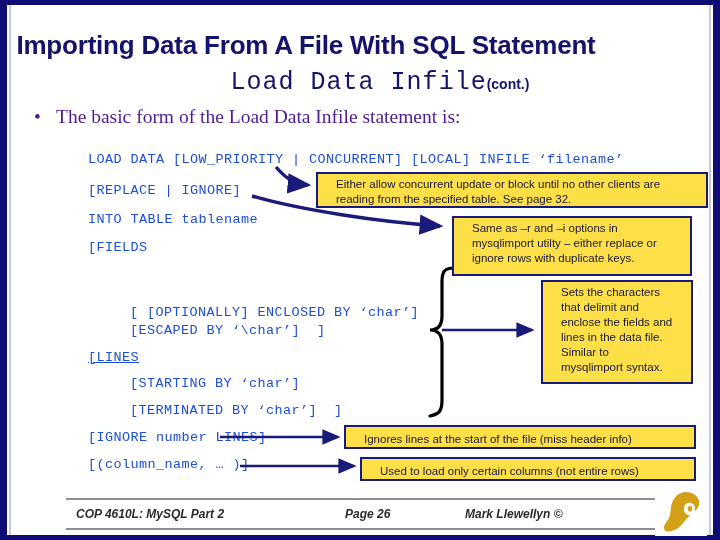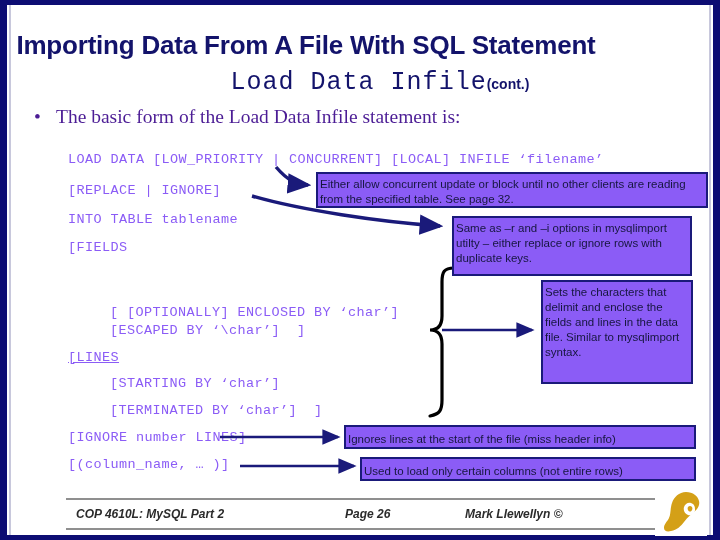--- a/index.html
+++ b/index.html
@@ -64,36 +64,37 @@
     color:#4c1d95;
     white-space:nowrap;
   }
   #bullet .dot{display:inline-block;width:22px;}
 
   
   .code{
     position:absolute;
     font-family:"Liberation Mono", monospace;
     font-size:13.5px;
-    color:#8b5cf6;
+    color:#1d4ed8;
     white-space:pre;
     letter-spacing:0.4px;
+    margin-left:20px;
   }
 
   
   .callout{
     position:absolute;
-    background:#8b5cf6;
+    background:#fde047;
     border:2px solid #1a1a7a;
     box-sizing:border-box;
     font-family:"Liberation Sans", sans-serif;
     font-size:11.5px;
     color:#16163f;
     line-height:15px;
-    padding:3px 2px;
+    padding:3px 18px;
   }
 
   
   #arrows{position:absolute;left:0;top:0;width:720px;height:540px;pointer-events:none;}
 
   
   #footer-rule-top{position:absolute;left:66px;top:498px;width:590px;height:2px;background:#8f8f8f;}
   #footer-rule-bot{position:absolute;left:66px;top:528px;width:590px;height:2px;background:#8f8f8f;}
   .foot{
     position:absolute;top:507px;

